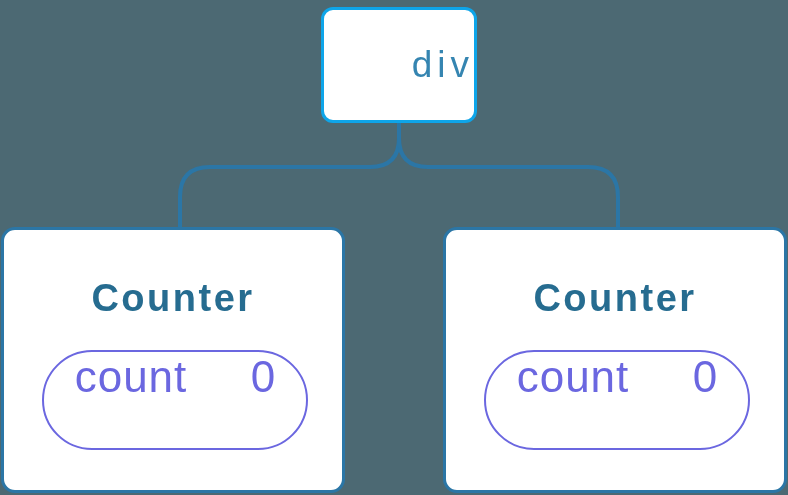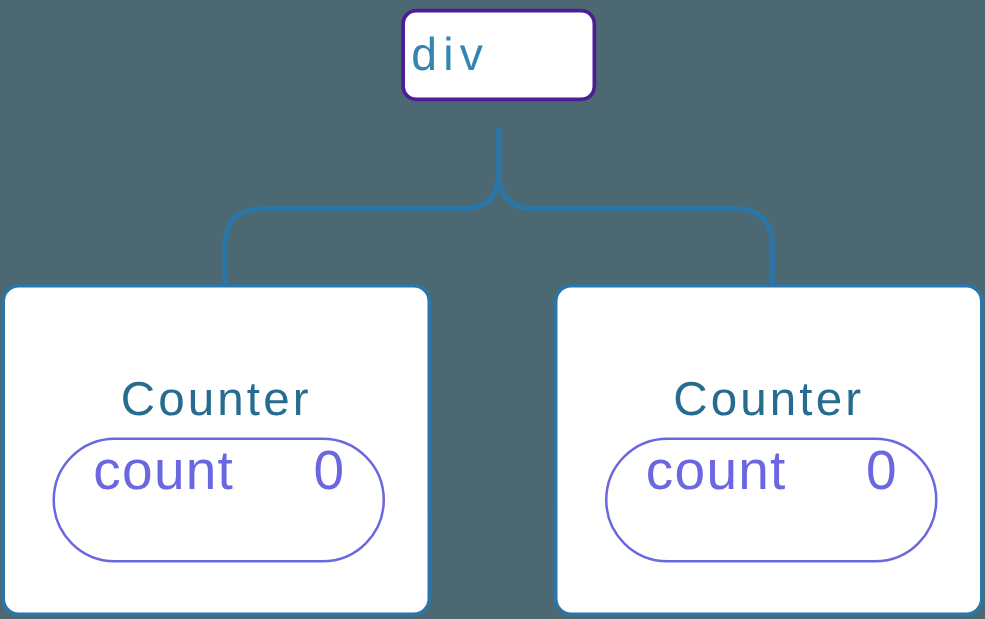--- a/index.html
+++ b/index.html
@@ -25,28 +25,28 @@
   .connectors path {
     fill: none;
     stroke: #2b76a6;
     stroke-width: 4;
   }
   .node-root {
     position: absolute;
     left: 321px;
     top: 7px;
     width: 156px;
-    height: 74px;
+    height: 116px;
     box-sizing: border-box;
     background: #ffffff;
-    border: 3px solid #4c1d95;
+    border: 3px solid #0ea5e9;
     border-radius: 12px;
     display: flex;
     align-items: center;
-    justify-content: flex-start;
+    justify-content: flex-end;
   }
   .node-root .root-label {
     color: #3585b1;
     font-size: 37px;
     font-weight: 500;
     letter-spacing: 5px;
     margin-left: 5px; 
   }
   .card {
     position: absolute;
@@ -61,24 +61,23 @@
   .card.left  { left: 1px; }
   .card.right { left: 443px; }
   .card-title {
     position: absolute;
     top: 49px;
     left: 0;
     width: 100%;
     text-align: center;
     color: #266c90;
     font-size: 38px;
-    font-weight: 400;
+    font-weight: 700;
     letter-spacing: 2.5px;
     line-height: 1;
-    margin-top: 22px;
   }
   .pill {
     position: absolute;
     left: 38px;
     top: 120px;
     width: 266px;
     height: 100px;
     box-sizing: border-box;
     border: 2px solid #6b67e0;
     border-radius: 52px;

